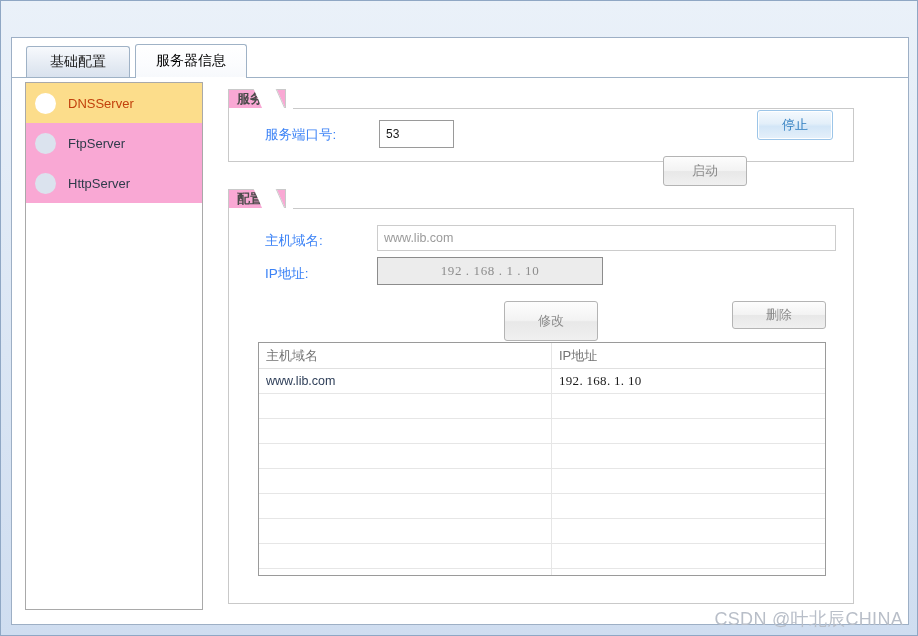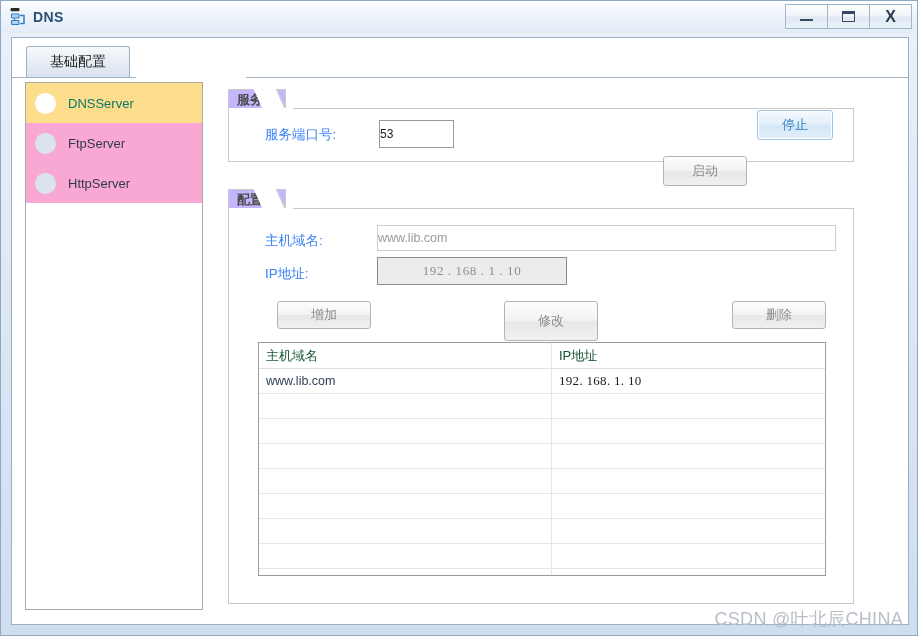--- a/index.html
+++ b/index.html
@@ -178,21 +178,21 @@
     display: flex;
     align-items: center;
     box-sizing: border-box;
     padding-left: 9px;
     font-size: 13px;
     color: #2f3b4a;
     background: #f9a8d4;
   }
   .side-item.selected {
     background: #fcdd8b;
-    color: #0f766e;
+    color: #c2410c;
   }
   .side-bullet {
     width: 21px;
     height: 21px;
     border-radius: 50%;
     background: #dbe3ee;
     flex: 0 0 auto;
     margin-right: 12px;
   }
   .side-item.selected .side-bullet {
@@ -206,25 +206,24 @@
     box-sizing: border-box;
     border: 1px solid #c9c9c9;
     background: #ffffff;
   }
   .gb-header {
     position: absolute;
     left: -1px;
     top: -20px;
     height: 20px;
     box-sizing: border-box;
-    background: #c4b5fd;
+    background: #f9a8d4;
     border: 1px solid #c9c9c9;
     border-bottom: none;
     display: flex;
-    align-items: center;
     padding-left: 8px;
     padding-right: 22px;
     font-size: 13px;
     font-weight: bold;
     color: #4a4a4a;
   }
   .gb-header::after {
     content: "";
     position: absolute;
     right: -1px;
@@ -253,20 +252,21 @@
   }
   .textbox {
     position: absolute;
     box-sizing: border-box;
     border: 1px solid #9a9a9a;
     background: #ffffff;
     font-size: 12px;
     color: #1a1a1a;
     display: flex;
     align-items: center;
+    padding-left: 6px;
   }
   .textbox.light-border { border-color: #cccccc; }
   .textbox.ghost { color: #9b9b9b; font-size: 12.5px; }
   .textbox.ipbox {
     border: 1px solid #8c8c8c;
     background: #ececec;
     color: #8d8d8d;
     font-size: 13px;
     letter-spacing: 0.6px;
     font-family: "Liberation Serif", "DejaVu Serif", serif;
@@ -316,21 +316,21 @@
     display: flex;
     align-items: center;
     padding-left: 7px;
     font-size: 13px;
     color: #1c1c1c;
     overflow: hidden;
     white-space: nowrap;
   }
   .tcell.c1 { width: 293px; border-right: 1px solid #e6e6e6; }
   .tcell.c2 { flex: 1; }
-  .trow.header .tcell { font-size: 13px; color: #14532d; }
+  .trow.header .tcell { font-size: 13px; color: #737373; }
   .trow.data .tcell { color: #30405a; font-size: 12.5px; }
   .trow.data .tcell.c2 {
     color: #1c1c1c;
     font-family: "Liberation Serif", "DejaVu Serif", serif;
     letter-spacing: 0.3px;
     font-size: 13px;
   }
 
   
   #watermark {
@@ -341,53 +341,30 @@
     color: #b8bec8;
     letter-spacing: 0.3px;
     white-space: nowrap;
   }
 </style>
 </head>
 <body>
 
 <div id="window">
 
-  <div id="titlebar">
-    <div class="title-icon">
-      <svg width="22" height="22" viewBox="0 0 22 22" xmlns="http://www.w3.org/2000/svg">
-        <rect x="2.5" y="2" width="9" height="3.2" rx="1.2" fill="#2a2a2a"></rect>
-        <rect x="3" y="7.5" width="8.5" height="5" rx="1" fill="#2f7fc4"></rect>
-        <rect x="4" y="8.4" width="6.5" height="3" rx="0.6" fill="#aed4ef"></rect>
-        <rect x="3" y="14" width="8.5" height="5" rx="1" fill="#2f7fc4"></rect>
-        <rect x="4" y="14.9" width="6.5" height="3" rx="0.6" fill="#aed4ef"></rect>
-        <path d="M12 9.5 h4 v8 h-3.6" stroke="#2f7fc4" stroke-width="1.5" fill="none"></path>
-        <path d="M6.5 12.5 v1.5" stroke="#2f7fc4" stroke-width="1.4"></path>
-      </svg>
-    </div>
-    <div class="title-text">DNS</div>
-
-    <div id="win-buttons">
-      <div class="win-btn">
-        <span class="glyph-min"></span>
-      </div>
-      <div class="win-btn">
-        <span class="glyph-max"></span>
-      </div>
-      <div class="win-btn">
-        <span class="glyph-close">X</span>
-      </div>
-    </div>
-  </div>
 
   <div id="client">
 
     <div id="tabstrip">
       <div class="tab" style="left:14px; width:104px;">
         <span>基础配置</span>
       </div>
+      <div class="tab active" style="left:123px; width:112px; top:-2px;">
+        <span>服务器信息</span>
+      </div>
     </div>
     <div id="tab-underline"></div>
     <div id="tab-underline-gap" style="left:124px; width:110px;"></div>
 
     <div id="panel-body">
 
       <div id="sidebar">
         <div class="side-item selected">
           <span class="side-bullet"></span>
           <span class="side-label">DNSServer</span>
@@ -427,27 +404,24 @@
           <span>配置</span>
         </div>
         <div class="gb-cover" style="left:0px; width:64px;"></div>
 
         <div class="field-label" style="left:36px; top:25px;">主机域名:</div>
         <div class="textbox light-border ghost" style="left:148px; top:16px; width:459px; height:26px;">
           <span>www.lib.com</span>
         </div>
 
         <div class="field-label" style="left:36px; top:58px;">IP地址:</div>
-        <div class="textbox ipbox" style="left:148px; top:48px; width:190px; height:28px;">
+        <div class="textbox ipbox" style="left:148px; top:48px; width:226px; height:28px;">
           <span>192 . 168 .  1  .  10</span>
         </div>
 
-        <div class="btn" style="left:48px; top:92px; width:94px; height:28px;">
-          <span>增加</span>
-        </div>
         <div class="btn" style="left:275px; top:92px; width:94px; height:40px;">
           <span>修改</span>
         </div>
         <div class="btn" style="left:503px; top:92px; width:94px; height:28px;">
           <span>删除</span>
         </div>
 
         <div id="table" style="left:29px; top:133px; width:568px; height:234px;">
 
           <div class="trow header">

